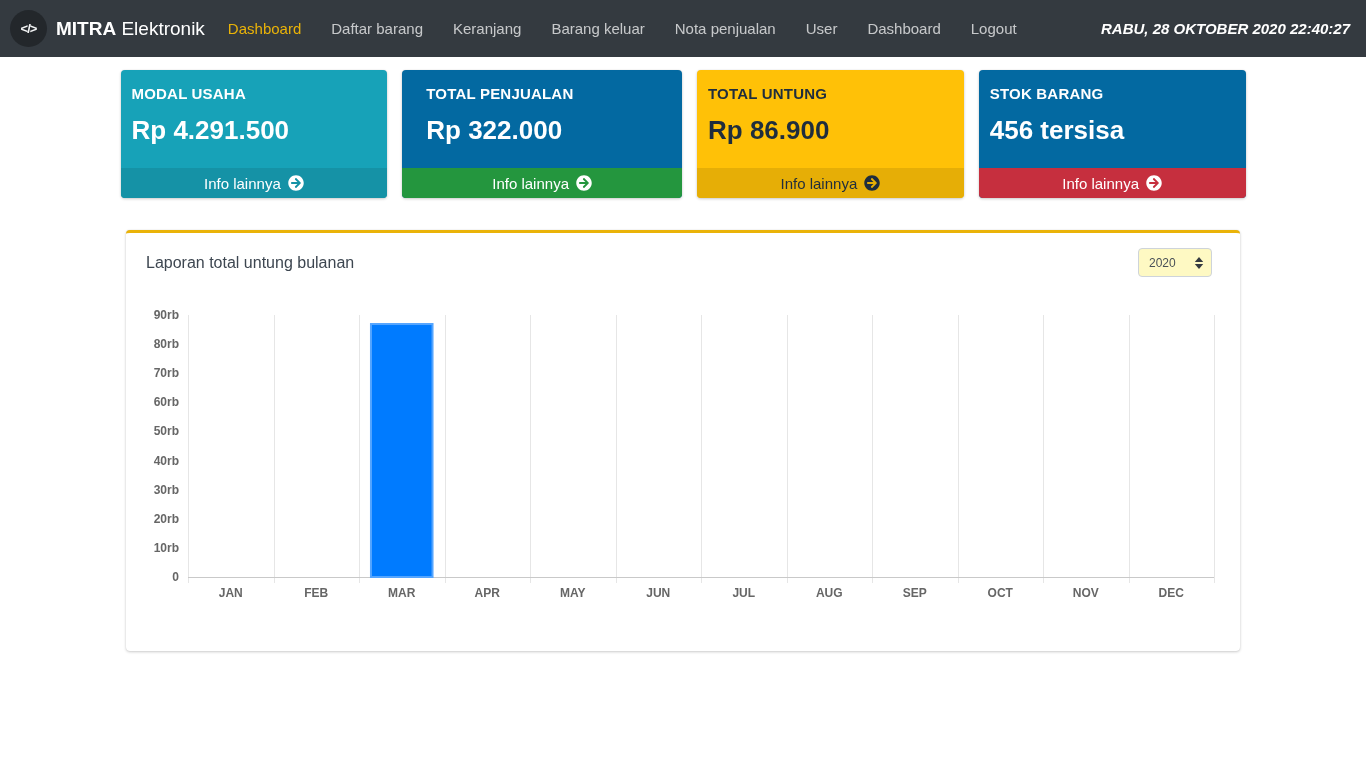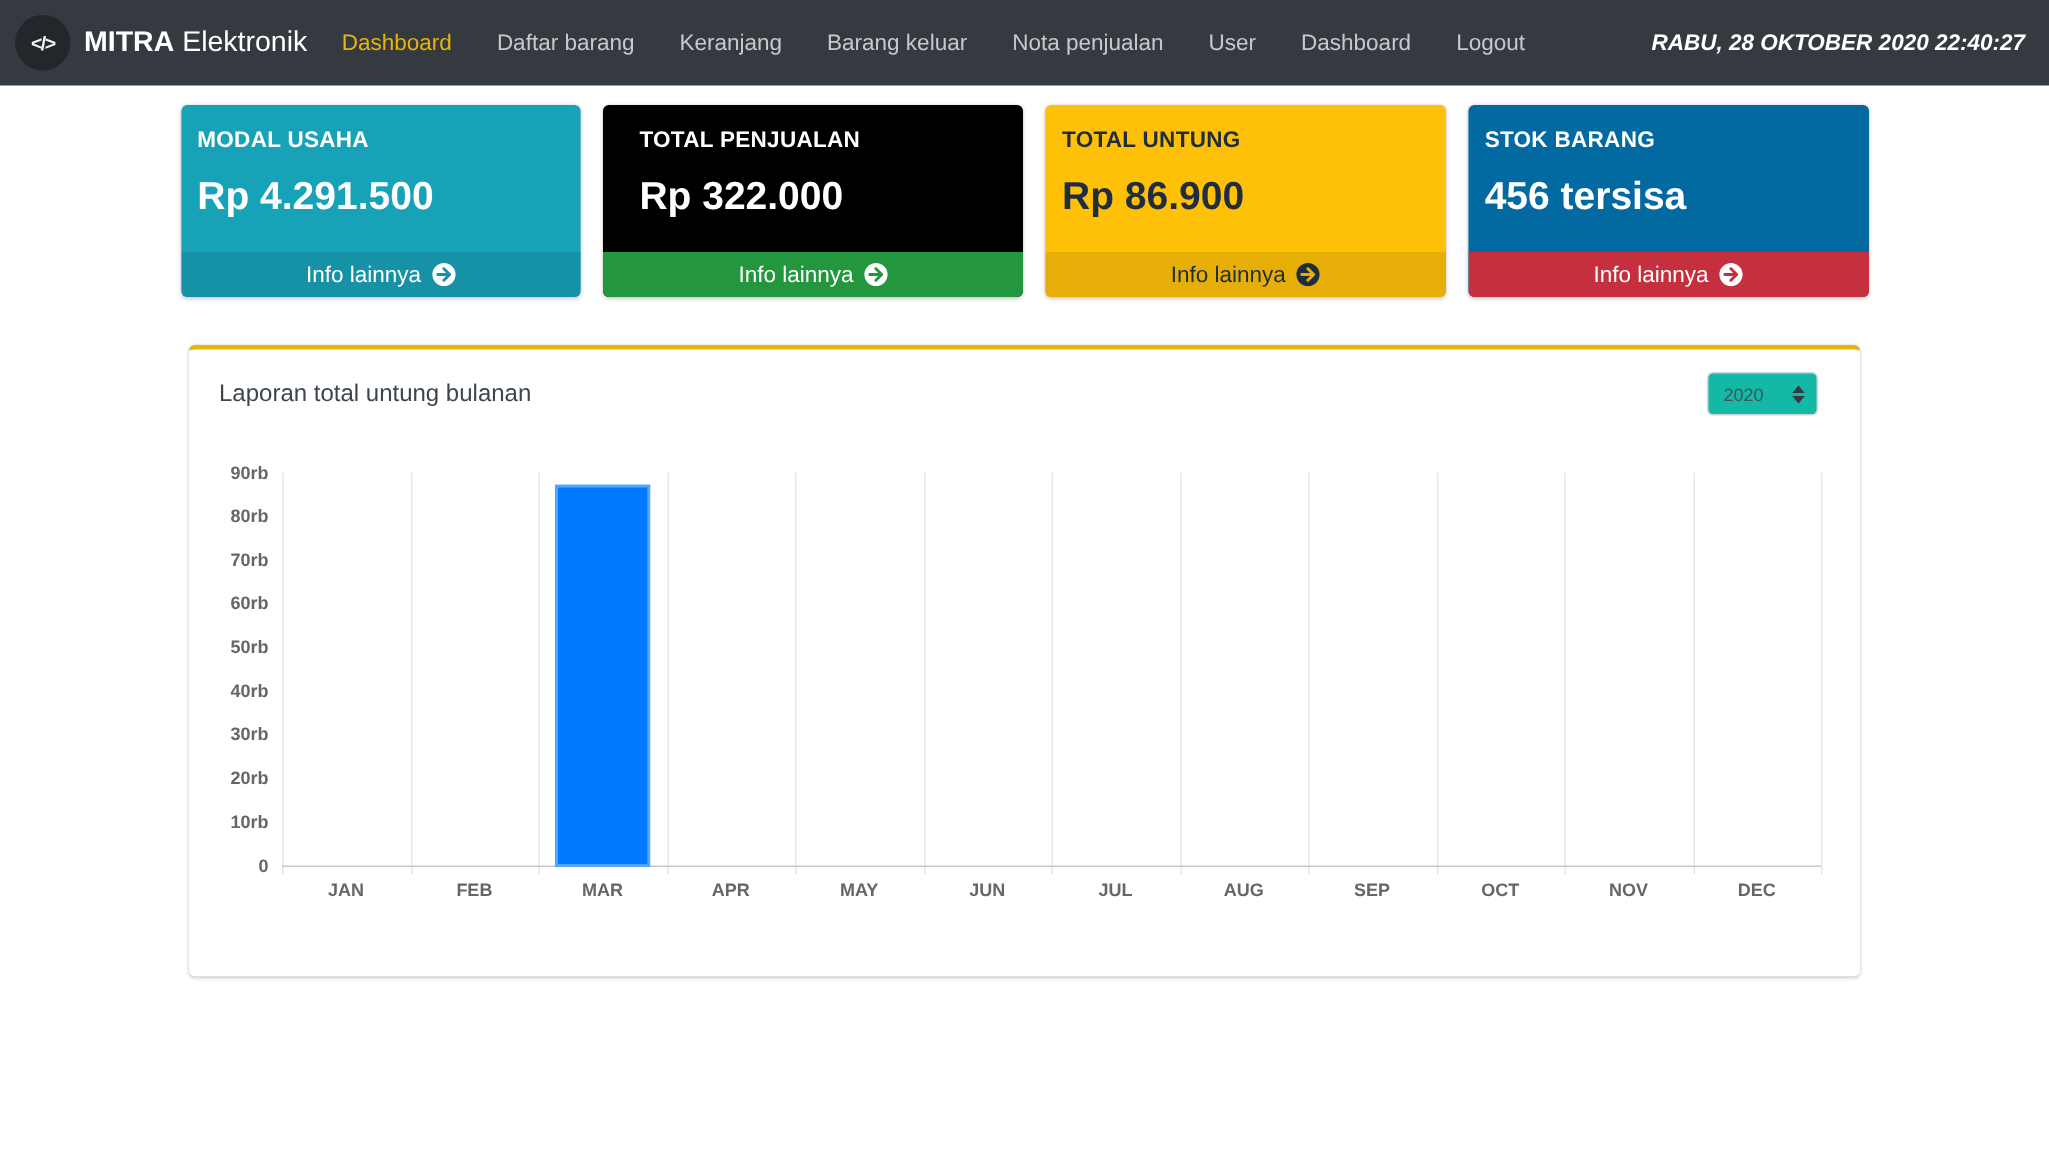--- a/index.html
+++ b/index.html
@@ -112,21 +112,21 @@
     color: #3d4650;
   }
   .select-wrap { position: relative; }
   .year-select {
     appearance: none; -webkit-appearance: none; -moz-appearance: none;
     width: 74px; height: 29px;
     padding: 2px 24px 2px 10px;
     font-size: 12px;
     font-family: "Liberation Sans", sans-serif;
     color: #495057;
-    background: #14b8a6;
+    background: #fef9c3;
     border: 1px solid #ced4da;
     border-radius: 4px;
     cursor: pointer;
   }
   .select-arrows {
     position: absolute; right: 8px; top: 50%;
     transform: translateY(-50%);
     pointer-events: none;
     line-height: 0;
   }
@@ -178,21 +178,21 @@
           <div class="stat-card-title">MODAL USAHA</div>
           <div class="stat-card-value">Rp 4.291.500</div>
         </div>
         <a class="stat-card-footer" style="background: rgb(21, 146, 166);">
           <span>Info lainnya</span>
           <svg viewBox="0 0 512 512" class="footer-arrow-icon">
             <path d="M256 8c137 0 248 111 248 248S393 504 256 504 8 393 8 256 119 8 256 8zm-28.9 143.6l75.5 72.4H120c-13.3 0-24 10.7-24 24v16c0 13.3 10.7 24 24 24h182.6l-75.5 72.4c-9.7 9.3-9.9 24.8-.4 34.3l11 10.9c9.4 9.4 24.6 9.4 33.9 0L404.3 273c9.4-9.4 9.4-24.6 0-33.9L271.6 106.3c-9.4-9.4-24.6-9.4-33.9 0l-11 10.9c-9.5 9.6-9.3 25.1.4 34.4z" fill="currentColor"></path>
           </svg>
         </a>
       </div>
-      <div class="stat-card" style="background: #000000; color: rgb(255, 255, 255); padding-left: 13px;">
+      <div class="stat-card" style="background: #0369a1; color: rgb(255, 255, 255); padding-left: 13px;">
         <div class="stat-card-body">
           <div class="stat-card-title">TOTAL PENJUALAN</div>
           <div class="stat-card-value">Rp 322.000</div>
         </div>
         <a class="stat-card-footer" style="background: rgb(36, 150, 62);">
           <span>Info lainnya</span>
           <svg viewBox="0 0 512 512" class="footer-arrow-icon">
             <path d="M256 8c137 0 248 111 248 248S393 504 256 504 8 393 8 256 119 8 256 8zm-28.9 143.6l75.5 72.4H120c-13.3 0-24 10.7-24 24v16c0 13.3 10.7 24 24 24h182.6l-75.5 72.4c-9.7 9.3-9.9 24.8-.4 34.3l11 10.9c9.4 9.4 24.6 9.4 33.9 0L404.3 273c9.4-9.4 9.4-24.6 0-33.9L271.6 106.3c-9.4-9.4-24.6-9.4-33.9 0l-11 10.9c-9.5 9.6-9.3 25.1.4 34.4z" fill="currentColor"></path>
           </svg>
         </a>

